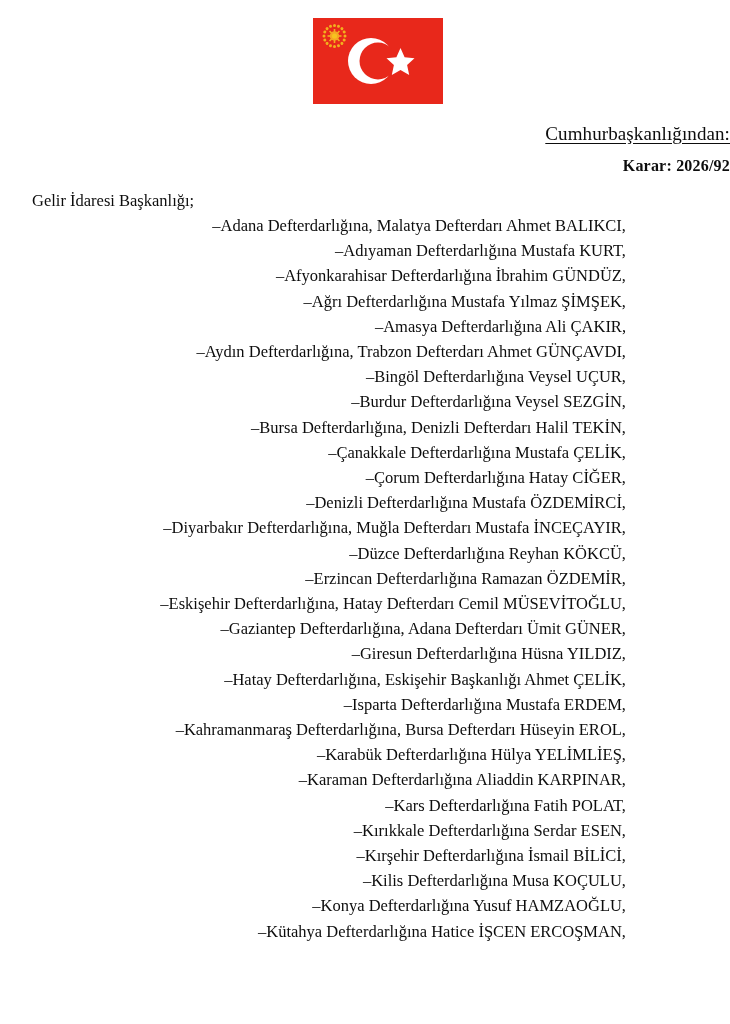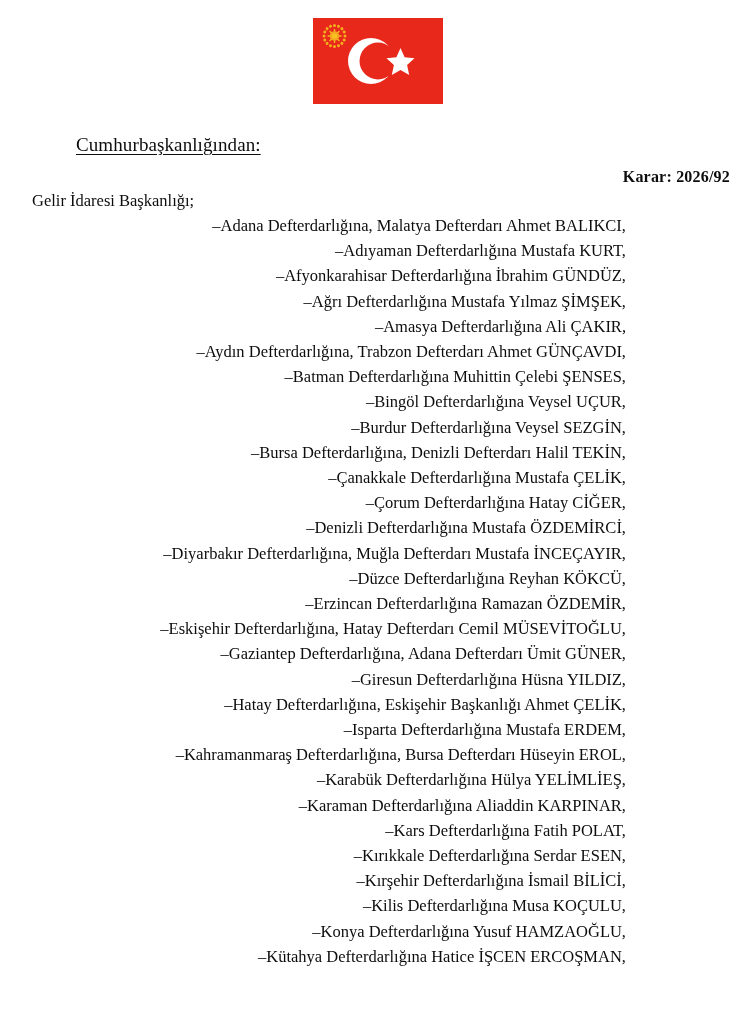--- a/index.html
+++ b/index.html
@@ -45,22 +45,23 @@
     top: 118px;
     width: 730px;
   }
   .doc-title {
     font-family: "Liberation Serif", "DejaVu Serif", serif;
     font-size: 19px;
     line-height: 24px;
     font-weight: 400;
     text-decoration: underline;
     text-underline-offset: 3px;
-    margin: 15px 0 0 76px;
+    margin: 4px 0 0 76px;
     letter-spacing: 0.1px;
+    text-align: right;
   }
   .doc-karar {
     font-family: "Liberation Serif", "DejaVu Serif", serif;
     font-size: 16px;
     line-height: 20px;
     font-weight: bold;
     margin: 10px 0 0 81px;
     letter-spacing: 0.2px;
     text-align: right;
   }
@@ -154,21 +155,20 @@
   <div class="body-block">
     <p class="intro-line">Gelir İdaresi Başkanlığı;</p>
 
     <ul class="appointment-list" id="appointment-list">
         <li><span class="dash">–</span><span>Adana Defterdarlığına, Malatya Defterdarı Ahmet BALIKCI,</span></li>
         <li><span class="dash">–</span><span>Adıyaman Defterdarlığına Mustafa KURT,</span></li>
         <li><span class="dash">–</span><span>Afyonkarahisar Defterdarlığına İbrahim GÜNDÜZ,</span></li>
         <li><span class="dash">–</span><span>Ağrı Defterdarlığına Mustafa Yılmaz ŞİMŞEK,</span></li>
         <li><span class="dash">–</span><span>Amasya Defterdarlığına Ali ÇAKIR,</span></li>
         <li><span class="dash">–</span><span>Aydın Defterdarlığına, Trabzon Defterdarı Ahmet GÜNÇAVDI,</span></li>
-        <li><span class="dash">–</span><span>Batman Defterdarlığına Muhittin Çelebi ŞENSES,</span></li>
         <li><span class="dash">–</span><span>Bingöl Defterdarlığına Veysel UÇUR,</span></li>
         <li><span class="dash">–</span><span>Burdur Defterdarlığına Veysel SEZGİN,</span></li>
         <li><span class="dash">–</span><span>Bursa Defterdarlığına, Denizli Defterdarı Halil TEKİN,</span></li>
         <li><span class="dash">–</span><span>Çanakkale Defterdarlığına Mustafa ÇELİK,</span></li>
         <li><span class="dash">–</span><span>Çorum Defterdarlığına Hatay CİĞER,</span></li>
         <li><span class="dash">–</span><span>Denizli Defterdarlığına Mustafa ÖZDEMİRCİ,</span></li>
         <li><span class="dash">–</span><span>Diyarbakır Defterdarlığına, Muğla Defterdarı Mustafa İNCEÇAYIR,</span></li>
         <li><span class="dash">–</span><span>Düzce Defterdarlığına Reyhan KÖKCÜ,</span></li>
         <li><span class="dash">–</span><span>Erzincan Defterdarlığına Ramazan ÖZDEMİR,</span></li>
         <li><span class="dash">–</span><span>Eskişehir Defterdarlığına, Hatay Defterdarı Cemil MÜSEVİTOĞLU,</span></li>

